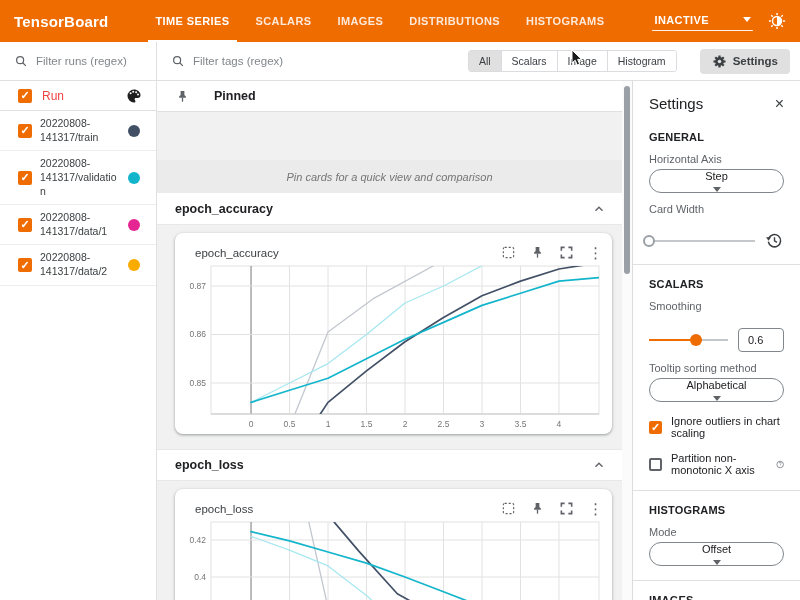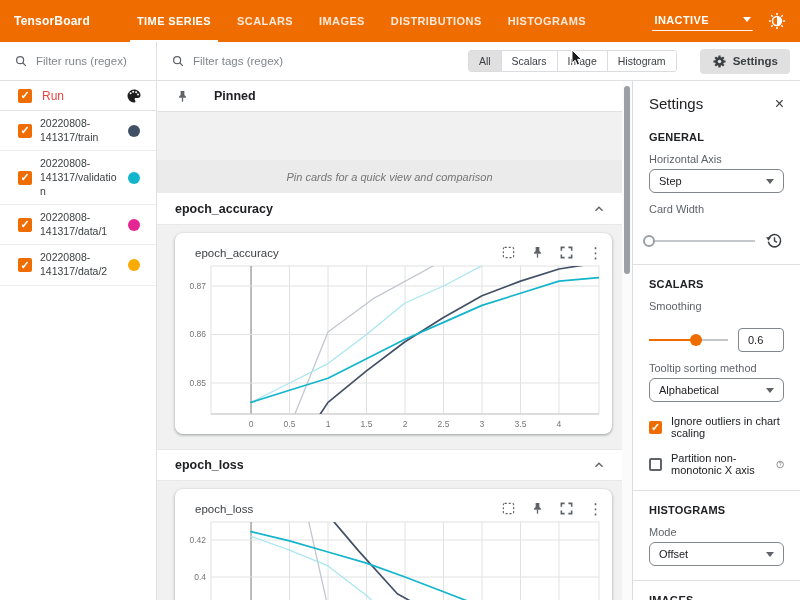--- a/index.html
+++ b/index.html
@@ -2,21 +2,21 @@
 <html><head>
 <meta charset="utf-8">
 <style>
   * { margin:0; padding:0; box-sizing:border-box; }
   html,body { width:800px; height:600px; overflow:hidden; background:#fff;
     font-family:"Liberation Sans", sans-serif; }
   #app { position:relative; width:800px; height:600px; }
 
   
   .app-header { height:42px; background:#ef6c00; display:flex; align-items:center; color:#fff; }
-  .logo { font-size:12px; font-weight:700; padding:0 0 0 14px; letter-spacing:.2px; }
+  .logo { font-size:15px; font-weight:700; padding:0 0 0 14px; letter-spacing:.2px; }
   .nav-tabs { display:flex; margin-left:34px; height:42px; }
   .nav-tab { position:relative; padding:0 13px; font-size:11px; font-weight:700; letter-spacing:.4px;
     display:flex; align-items:center; color:rgba(255,255,255,.85); cursor:pointer; }
   .nav-tab.active { color:#fff; }
   .nav-tab.active::after { content:""; position:absolute; left:6px; right:6px; bottom:0; height:2px; background:#fff; }
   .header-right { margin-left:auto; display:flex; align-items:center; padding-right:14px; gap:15px; }
   .status-dd { display:flex; align-items:center; gap:34px; border-bottom:1px solid rgba(255,255,255,.9);
     padding:2px 2px 4px 2px; min-width:92px; font-size:11px; font-weight:700; letter-spacing:.4px; }
   .caret-w { width:0; height:0; border-left:4px solid transparent; border-right:4px solid transparent; border-top:5px solid #fff; }
   .hicon { width:18px; height:18px; color:#fff; --hole:#ef6c00; }
@@ -82,22 +82,22 @@
   .vscroll { width:10px; background:#fbfbfb; position:relative; }
   .vscroll .thumb { position:absolute; left:2px; top:5px; width:6px; height:188px; border-radius:3px; background:#9aa0a6; }
 
   
   .settings-panel { width:168px; background:#fff; border-left:1px solid #dadce0; font-size:11px; overflow:hidden; }
   .sp-title-row { display:flex; align-items:center; justify-content:space-between; padding:14px 16px 6px 16px; }
   .sp-title { font-size:15px; color:#202124; font-weight:400; }
   .sp-close { font-size:16px; color:#3c4043; cursor:pointer; line-height:16px; }
   .sp-heading { font-size:11px; font-weight:700; color:#202124; margin:13px 16px 2px; letter-spacing:.2px; }
   .sp-label { font-size:11px; color:#5f6368; margin:10px 16px 3px; }
-  .sp-select { margin:4px 16px 2px; height:24px; border:1px solid #80868b; border-radius:6px; display:flex;
-    align-items:center; justify-content:space-between; padding:0 9px; color:#202124; cursor:pointer; background:#fff; }
+  .sp-select { margin:4px 16px 2px; height:24px; border:1px solid #80868b; border-radius:12px; display:flex;
+    align-items:center; justify-content:space-between; padding:0 9px; color:#202124; cursor:pointer; background:#fff;flex-direction:column; }
   .caret-d { width:0; height:0; border-left:4px solid transparent; border-right:4px solid transparent; border-top:5px solid #5f6368; }
   .sp-slider-row { display:flex; align-items:center; gap:10px; margin:16px 16px 2px; }
   .sp-slider { flex:1; height:12px; position:relative; cursor:pointer; }
   .sp-slider .track { position:absolute; left:0; right:0; top:5px; height:2px; background:#c4c7cc; }
   .sp-slider .fill { position:absolute; left:0; top:5px; height:2px; background:#ef6c00; }
   .sp-slider .knob { position:absolute; top:0; width:12px; height:12px; border-radius:50%; background:#ef6c00; margin-left:-6px; }
   .sp-slider.hollow .knob { background:#fff; border:2px solid #9aa0a6; }
   .reset { width:19px; height:19px; flex:none; color:#3c4043; cursor:pointer; }
   .reset svg { width:100%; height:100%; display:block; }
   .sp-input { width:46px; height:24px; border:1px solid #80868b; border-radius:4px; display:flex; align-items:center;

